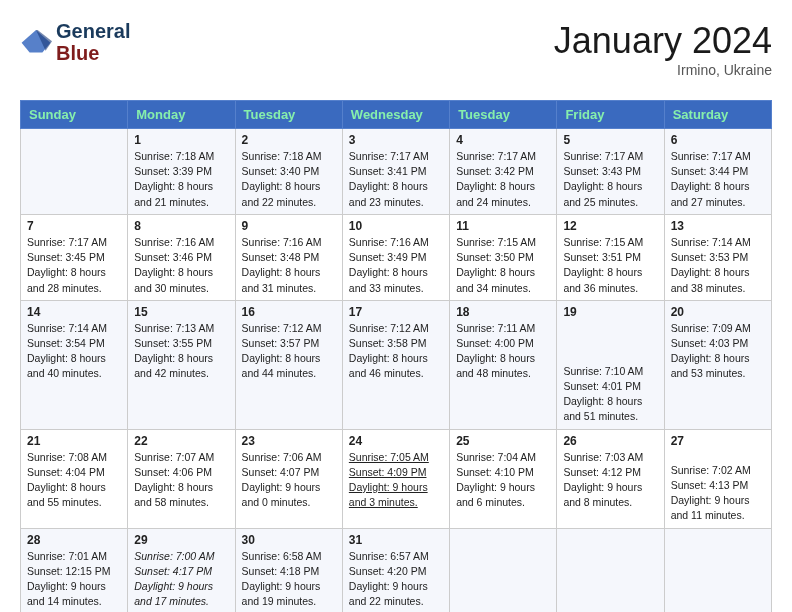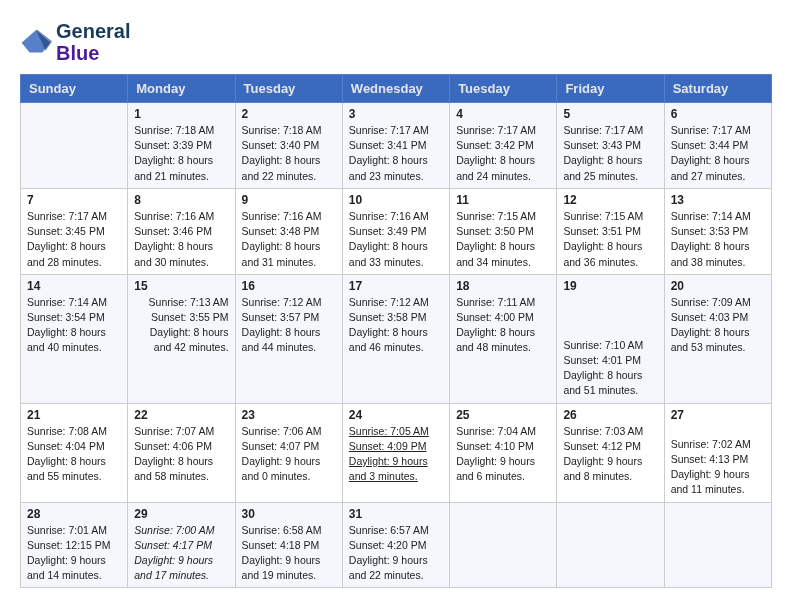--- a/index.html
+++ b/index.html
@@ -7,21 +7,21 @@
       font-family: Arial, sans-serif;
       background: #fff;
       width: 792px;
       min-height: 612px;
       padding: 20px;
     }
     .header {
       display: flex;
       justify-content: space-between;
       align-items: flex-start;
-      margin-bottom: 10px;
+      margin-bottom: 22px;
     }
     .logo {
       display: flex;
       align-items: center;
       gap: 4px;
     }
     .logo-icon {
       width: 32px;
       height: 28px;
     }
@@ -36,21 +36,21 @@
     .location {
       font-size: 14px;
       color: #555;
     }
     table {
       width: 100%;
       border-collapse: collapse;
     }
     thead tr th {
       background-color: #3a6abf;
-      color: #e5e5e5;
+      color: #86efac;
       font-size: 13px;
       font-weight: bold;
       text-align: left;
       padding: 6px 8px;
       border: 1px solid #5580cc;
     }
     tbody tr td {
       border: 1px solid #ccc;
       vertical-align: top;
       padding: 4px 6px;
@@ -81,23 +81,27 @@
 
 <div class="header">
   <div class="logo">
     <svg class="logo-icon" viewBox="0 0 40 34" xmlns="http://www.w3.org/2000/svg">
       <path d="M20 2 L38 18 L28 30 L12 30 L2 18 Z" fill="#3a6abf" opacity="0.85"></path>
       <path d="M22 2 L40 16 L32 28 L20 2Z" fill="#1a3a7a" opacity="0.6"></path>
     </svg>
     <div>
       <div style="font-size:20px;font-weight:bold;color:#1a3a5c;line-height:1.1;">
         <span>General</span><br>
-        <span style="color:#4c1d95;">Blue</span>
+        <span style="color:#7f1d1d;">Blue</span>
       </div>
     </div>
+  </div>
+  <div class="title-area">
+    <div class="month-title">January 2024</div>
+    <div class="location">Irmino, Ukraine</div>
   </div>
 </div>
 
 <table>
   <thead>
     <tr>
     <th>Sunday</th>
         <th>Monday</th>
         <th>Tuesday</th>
         <th>Wednesday</th>
@@ -206,21 +210,21 @@
       <tr>
         <td>
           <span class="day-number">14</span>
           <div class="cell-content" style="white-space: pre-line;">Sunrise: 7:14 AM
 Sunset: 3:54 PM
 Daylight: 8 hours
 and 40 minutes.</div>
         </td>
         <td>
           <span class="day-number">15</span>
-          <div class="cell-content" style="white-space: pre-line; text-align: right;">Sunrise: 7:13 AM
+          <div class="cell-content" style="white-space: pre-line;">Sunrise: 7:13 AM
 Sunset: 3:55 PM
 Daylight: 8 hours
 and 42 minutes.</div>
         </td>
         <td>
           <span class="day-number">16</span>
           <div class="cell-content" style="white-space: pre-line;">Sunrise: 7:12 AM
 Sunset: 3:57 PM
 Daylight: 8 hours
 and 44 minutes.</div>

